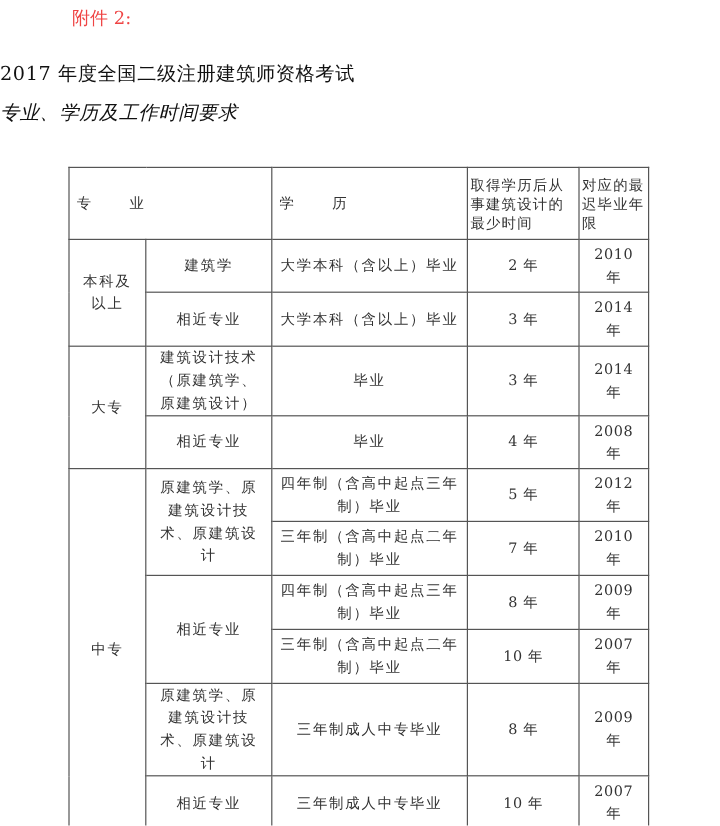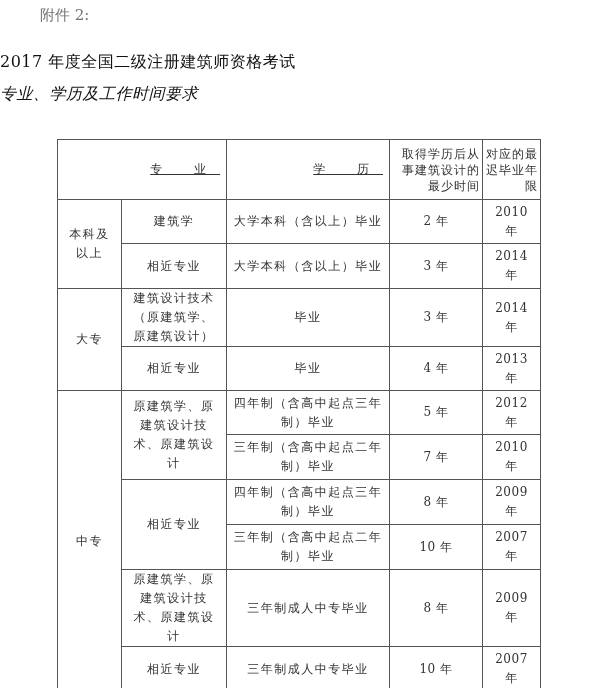--- a/index.html
+++ b/index.html
@@ -2,22 +2,22 @@
 <html><head>
   <meta charset="utf-8">
   <style>
     html, body { margin: 0; padding: 0; background: #ffffff; }
     body {
       width: 600px; height: 688px; position: relative; overflow: hidden;
       font-family: "DejaVu Serif", "Liberation Serif", serif;
       color: #1a1a1a;
     }
     .attachment {
-      position: absolute; left: 40px; top: 6px;
-      font-size: 15px; color: #737373;
+      position: absolute; left: 60px; top: 6px;
+      font-size: 15px; color: #ef4444;
     }
     .title {
       position: absolute; left: 0; width: 600px; text-align: left;
       font-size: 16px; color: #111; letter-spacing: 0.5px;
     }
     .title.t1 { top: 52px; }
     .title.t2 { top: 84px; font-style: italic; }
     table {
       position: absolute; left: 57px; top: 139px;
       border-collapse: collapse;
@@ -27,26 +27,26 @@
     }
     td, th {
       border: 1px solid #555;
       padding: 0 6px;
       font-weight: normal;
       vertical-align: middle;
       line-height: 19px;
       letter-spacing: 1.5px;
     }
     table { border: 1.5px solid #333; }
-    th { text-align: right; height: 59px; }
+    th { text-align: left; height: 59px; }
     .hdr-small { line-height: 16px; letter-spacing: 1px; padding: 0 2px; }
     .l { text-align: center; }
     .num { text-align: center; letter-spacing: 0.5px; }
     .cat { text-align: center; }
-    .wide-letter { letter-spacing: 14px; text-decoration: underline; }
+    .wide-letter { letter-spacing: 14px; }
   </style>
 </head>
 <body>
 
 <div class="attachment">附件 2:</div>
 <div class="title t1">2017 年度全国二级注册建筑师资格考试</div>
 <div class="title t2">专业、学历及工作时间要求</div>
 
 <table>
   <colgroup>
@@ -84,21 +84,21 @@
       <td rowspan="2" class="cat">大专</td>
       <td class="l">建筑设计技术（原建筑学、原建筑设计）</td>
       <td class="l">毕业</td>
       <td class="num">3 年</td>
       <td class="num">2014 年</td>
     </tr>
     <tr style="height:44px">
       <td class="l">相近专业</td>
       <td class="l">毕业</td>
       <td class="num">4 年</td>
-      <td class="num">2013 年</td>
+      <td class="num">2008 年</td>
     </tr>
 
     <tr style="height:44px">
       <td rowspan="6" class="cat">中专</td>
       <td rowspan="2" class="l">原建筑学、原建筑设计技术、原建筑设计</td>
       <td class="l">四年制（含高中起点三年制）毕业</td>
       <td class="num">5 年</td>
       <td class="num">2012 年</td>
     </tr>
     <tr style="height:45px">

